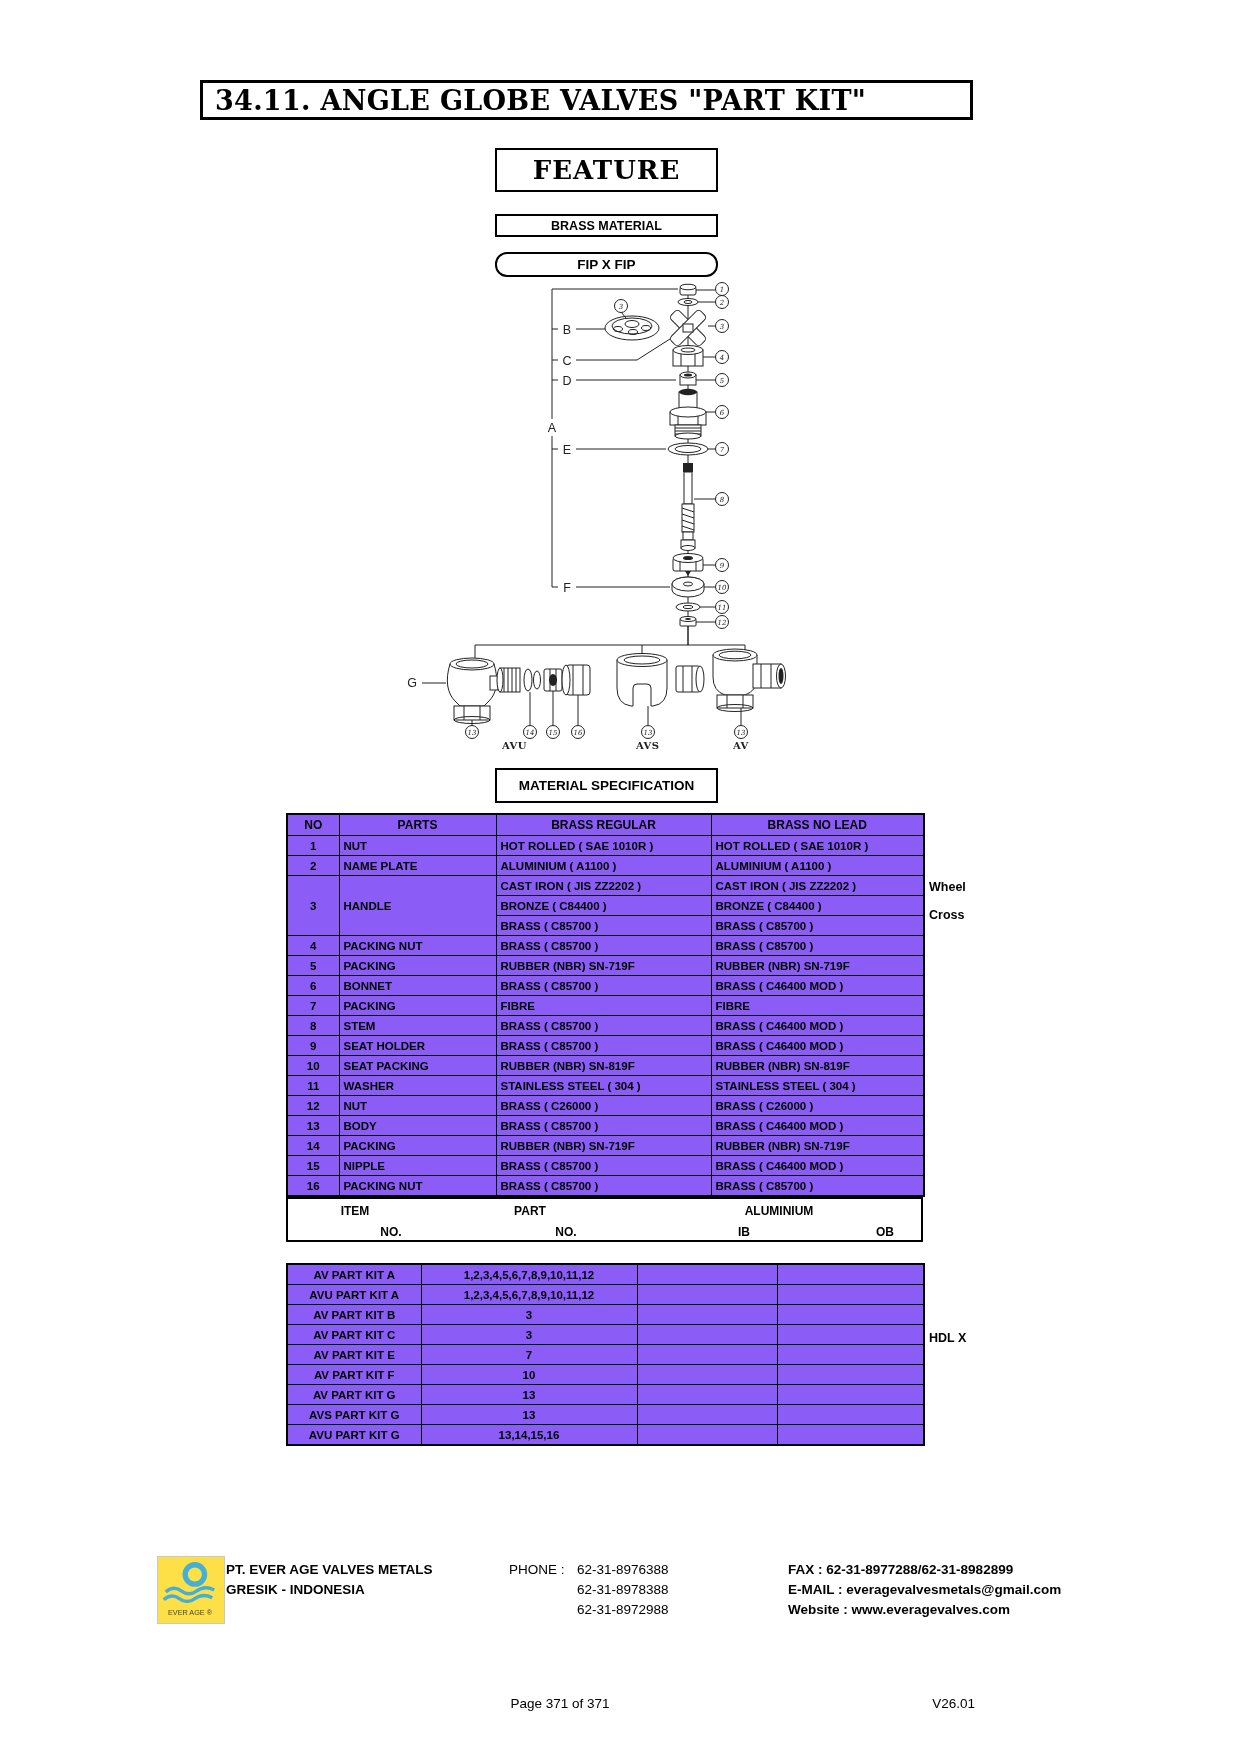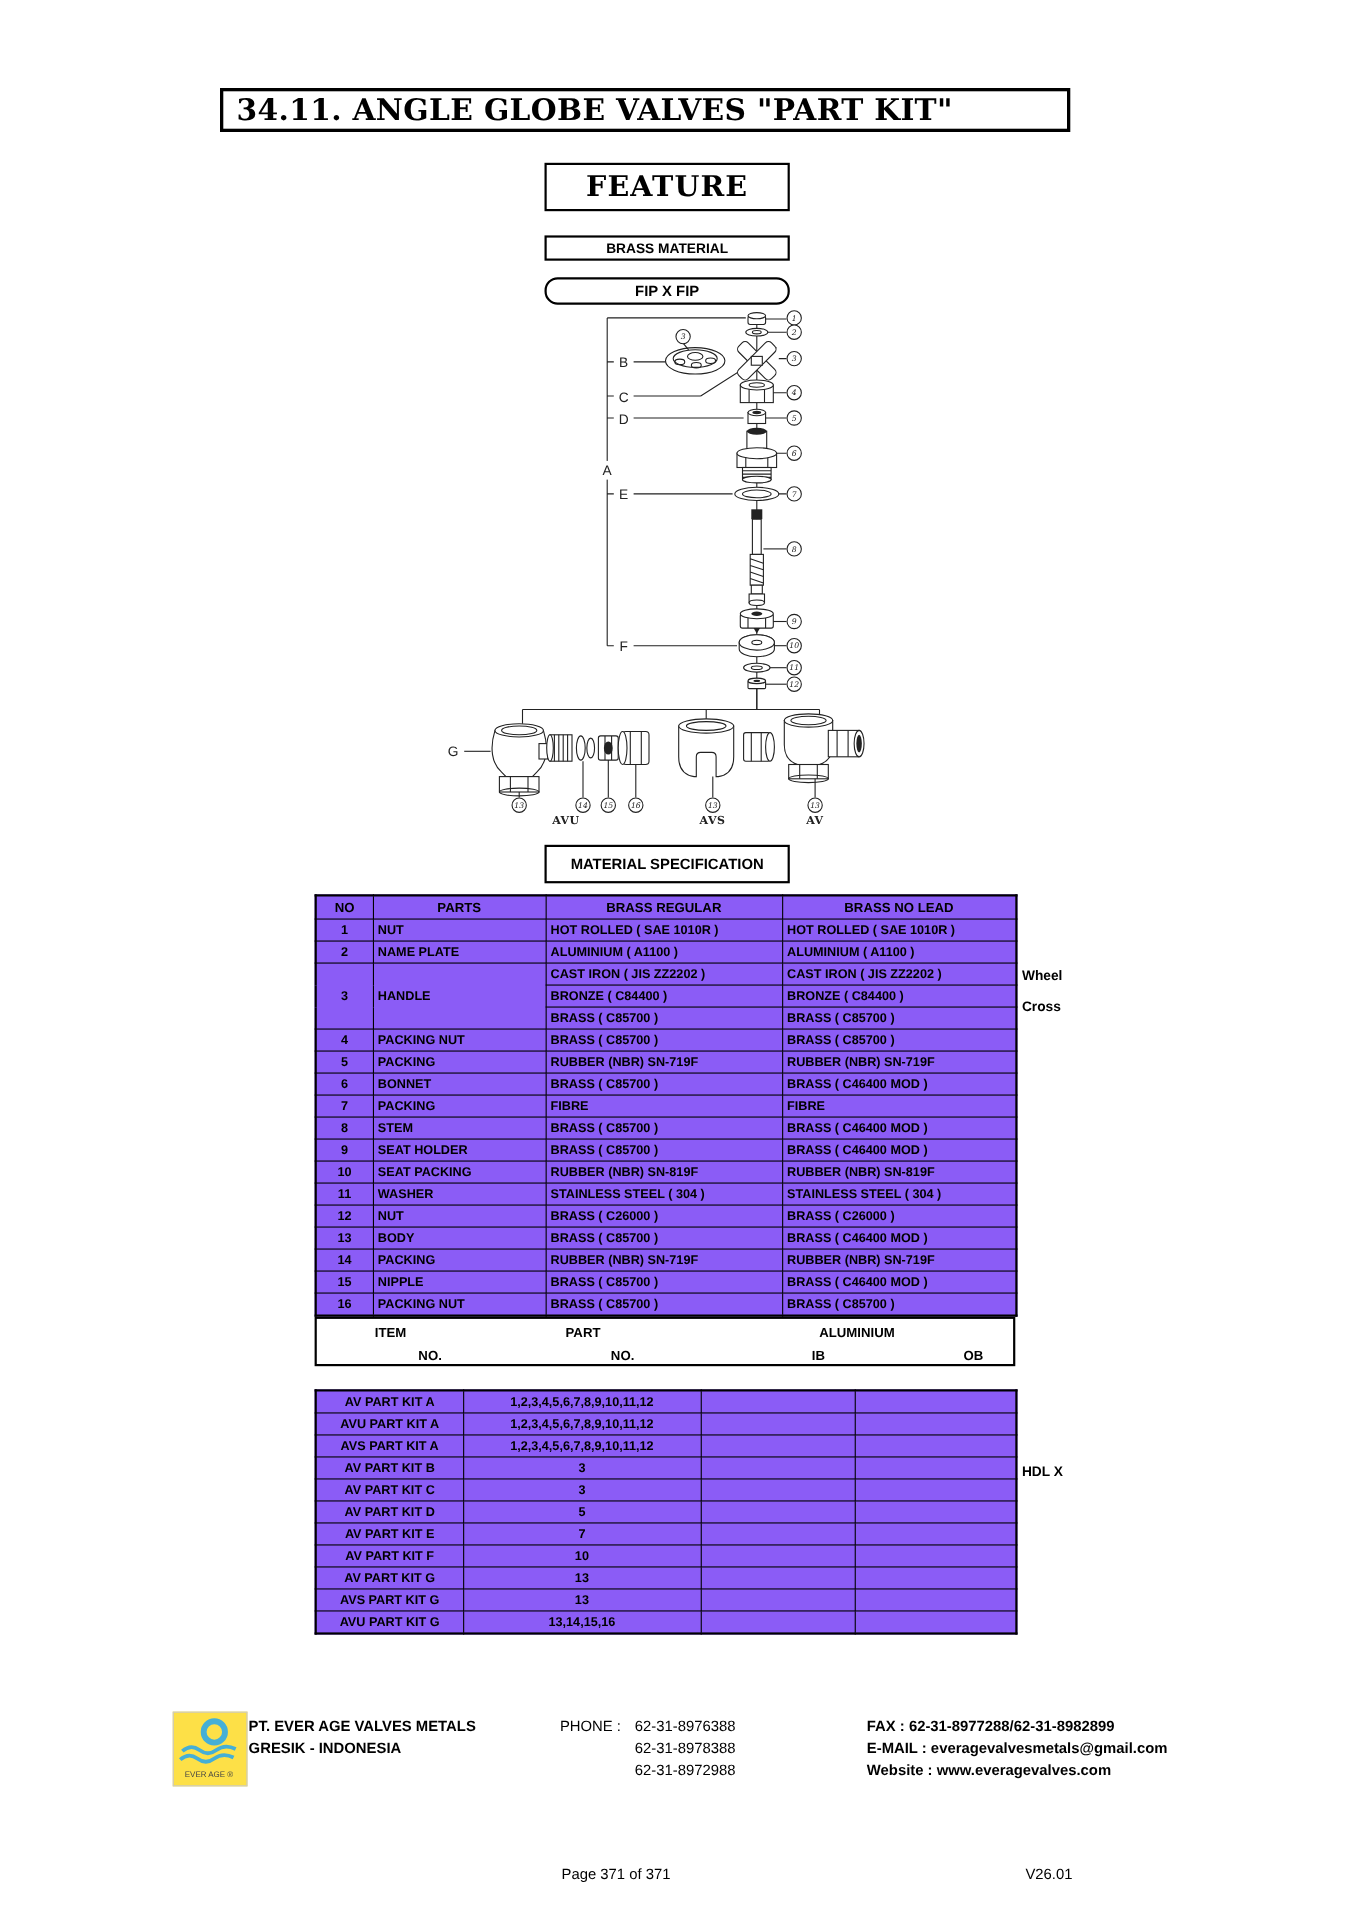--- a/index.html
+++ b/index.html
@@ -505,40 +505,28 @@
           <td class="c"></td>
           <td class="c"></td>
         </tr>
         <tr>
           <td class="c">AVU PART KIT A</td>
           <td class="c">1,2,3,4,5,6,7,8,9,10,11,12</td>
           <td class="c"></td>
           <td class="c"></td>
         </tr>
         <tr>
-          <td class="c">AVS PART KIT A</td>
-          <td class="c">1,2,3,4,5,6,7,8,9,10,11,12</td>
-          <td class="c"></td>
-          <td class="c"></td>
-        </tr>
-        <tr>
           <td class="c">AV PART KIT B</td>
           <td class="c">3</td>
           <td class="c"></td>
           <td class="c"></td>
         </tr>
         <tr>
           <td class="c">AV PART KIT C</td>
           <td class="c">3</td>
-          <td class="c"></td>
-          <td class="c"></td>
-        </tr>
-        <tr>
-          <td class="c">AV PART KIT D</td>
-          <td class="c">5</td>
           <td class="c"></td>
           <td class="c"></td>
         </tr>
         <tr>
           <td class="c">AV PART KIT E</td>
           <td class="c">7</td>
           <td class="c"></td>
           <td class="c"></td>
         </tr>
         <tr>

